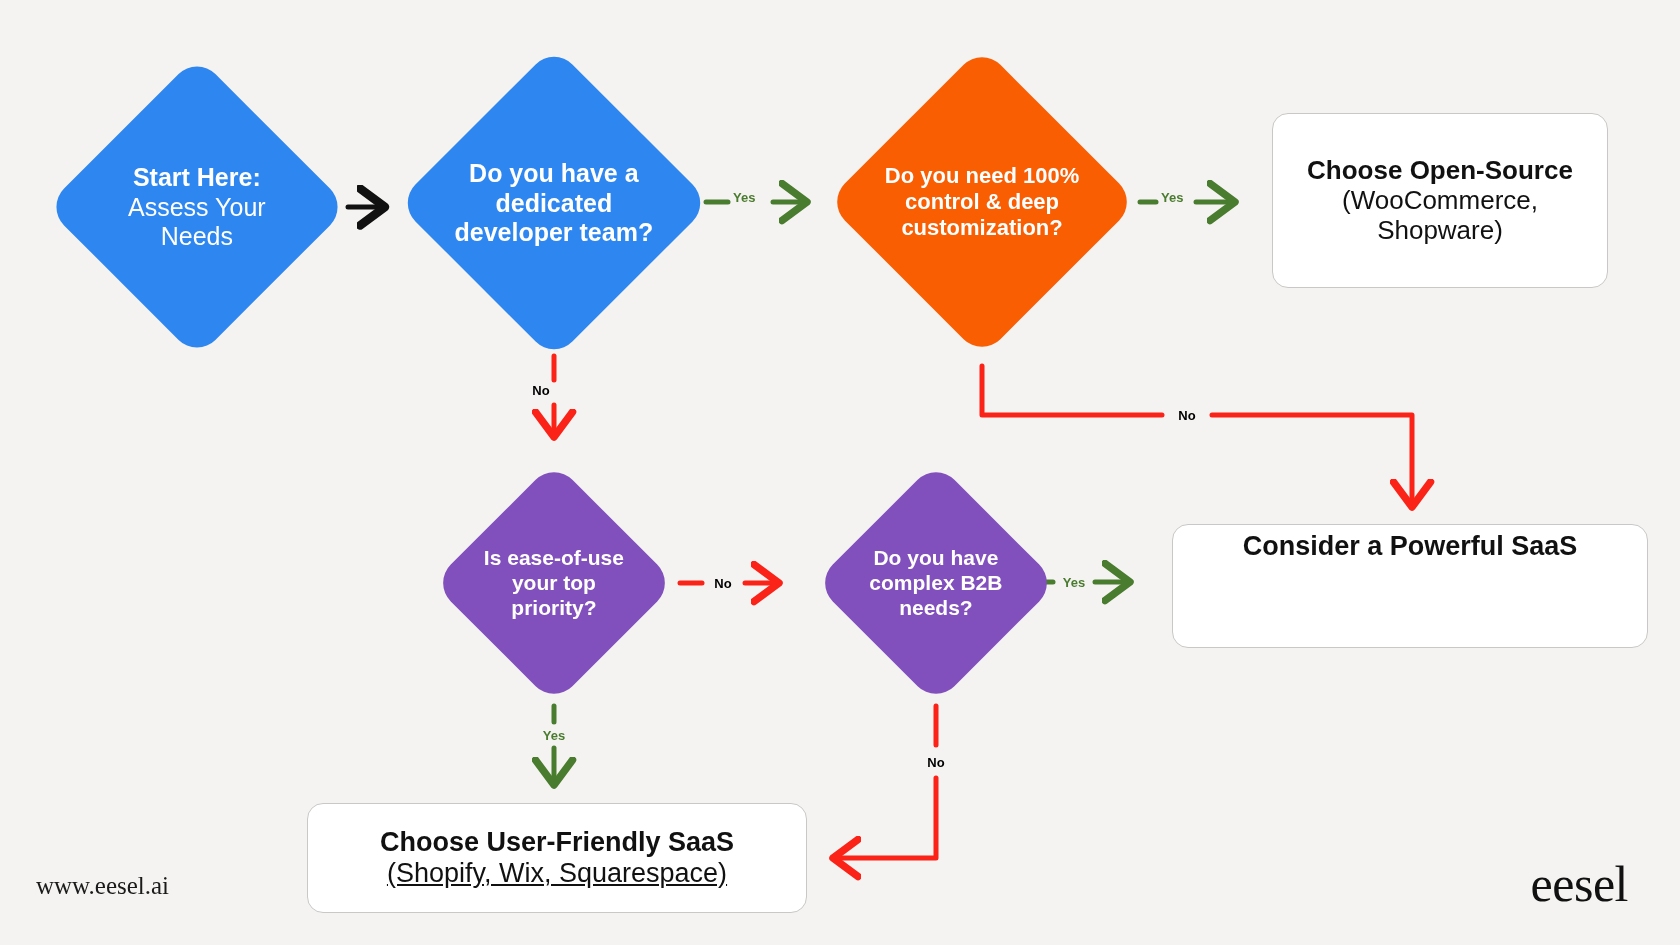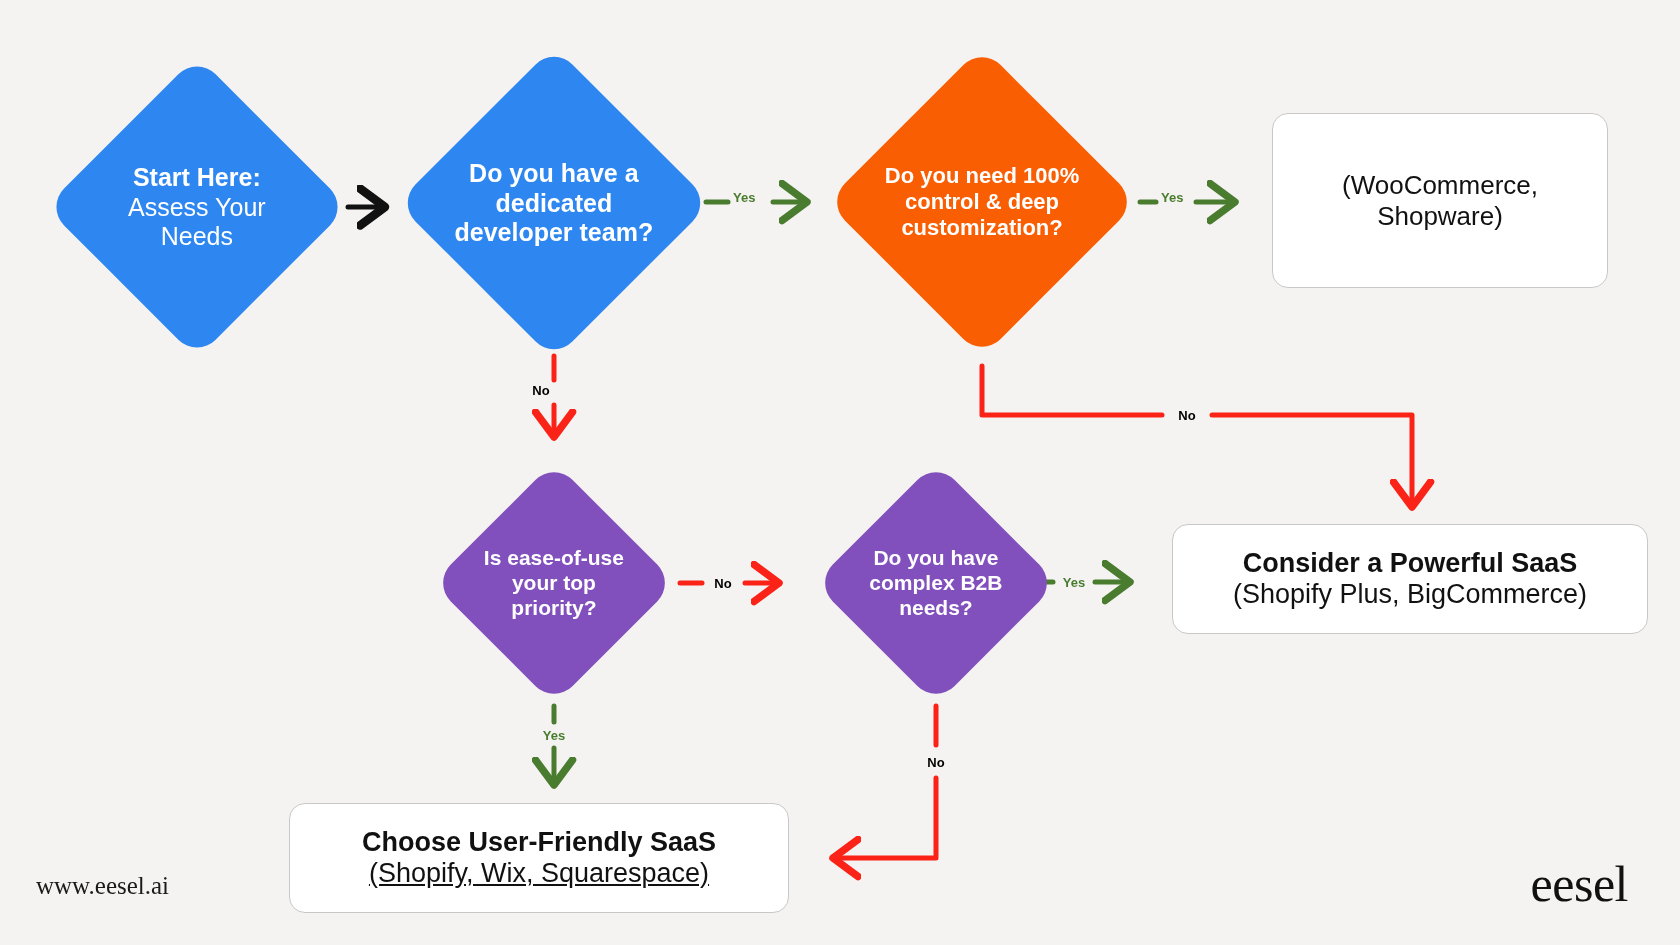--- a/index.html
+++ b/index.html
@@ -175,29 +175,29 @@
 
   <div class="diamond d-purple" style="left:468px; top:497px; width:172px; height:172px;">
     <div class="dlabel t-bold" style="font-size:21px; width:140%;">Is ease-of-use your top priority?</div>
   </div>
 
   <div class="diamond d-purple" style="left:850px; top:497px; width:172px; height:172px;">
     <div class="dlabel t-bold" style="font-size:21px; width:142%;">Do you have complex B2B needs?</div>
   </div>
 
   <div class="rbox" style="left:1272px; top:113px; width:336px; height:175px; padding:8px 14px;">
+    <div class="rtitle" style="font-size:26px;">Choose Open-Source</div>
     <div class="rsub" style="font-size:26px;">(WooCommerce, Shopware)</div>
   </div>
 
-  <div class="rbox" style="left:1172px; top:524px; width:476px; height:110px; padding:6px 16px;">
+  <div class="rbox" style="left:1172px; top:524px; width:476px; height:124px; padding:6px 16px;justify-content:space-between;">
     <div class="rtitle" style="font-size:27px;">Consider a Powerful SaaS</div>
-    <div class="rsub" style="font-size:27px;">(Shopify Plus, BigCommerce)</div>
-  </div>
-
-  <div class="rbox" style="left:289px; top:803px; width:500px; height:110px; padding:6px 16px;">
+  </div>
+
+  <div class="rbox" style="left:307px; top:803px; width:500px; height:110px; padding:6px 16px;">
     <div class="rtitle" style="font-size:27px;">Choose User-Friendly SaaS</div>
     <div class="rsub" style="font-size:27px;text-decoration:underline;">(Shopify, Wix, Squarespace)</div>
   </div>
 
   <div class="elabel yes" style="left:733px; top:190px;">Yes</div>
 
   <div class="elabel no" style="left:541px; top:390px; transform:translate(-50%,-50%);">No</div>
 
   <div class="elabel yes" style="left:1161px; top:190px;">Yes</div>
 

